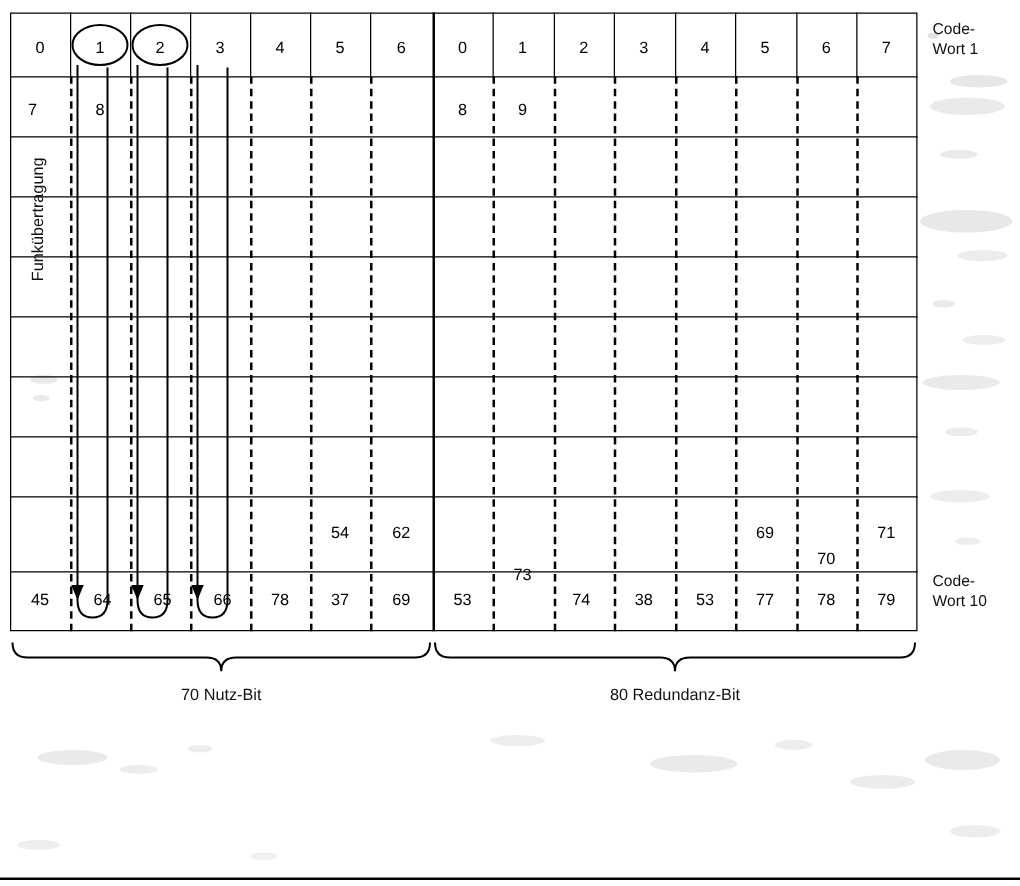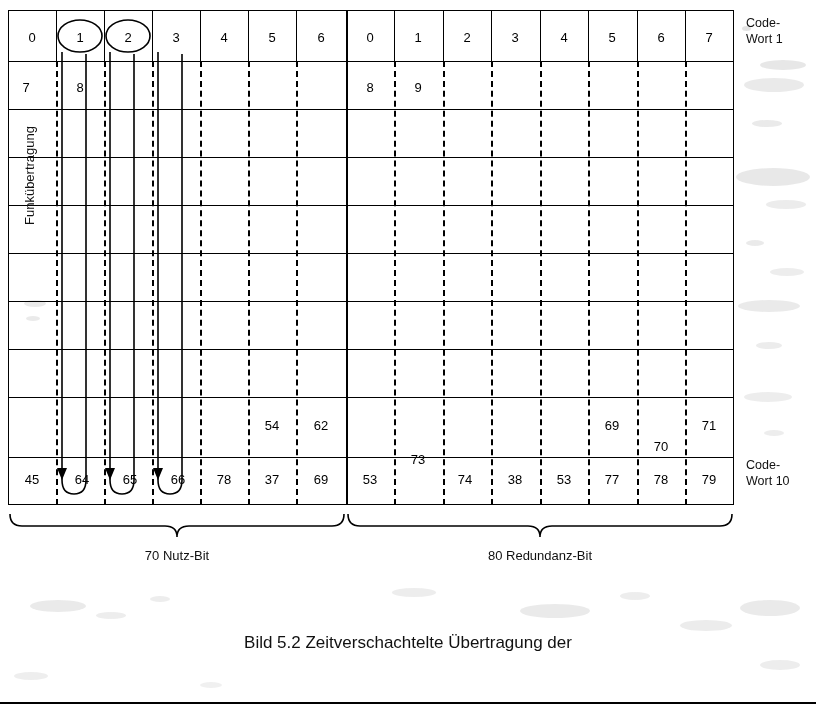--- a/index.html
+++ b/index.html
@@ -294,16 +294,15 @@
 <div class="brace-label" style="left:8px;top:548px;width:338px">70 Nutz-Bit</div>
 
 <div class="brace" style="left:346px;top:512px;width:388px">
   <svg width="388" height="26" viewBox="0 0 388 26" preserveAspectRatio="none">
     <path d="M2 2 Q2 14 14 14 L182 14 Q194 14 194 25 Q194 14 206 14 L374 14 Q386 14 386 2" fill="none" stroke="#000" stroke-width="1.6"></path>
   </svg>
 </div>
 <div class="brace-label" style="left:346px;top:548px;width:388px">80 Redundanz-Bit</div>
 
 <div id="caption">
-  <span>Bild 5.2   Zeitverschachtelte Übertragung der</span>
 </div>
 
 <div id="bottom-rule"></div>
 
 </body></html>

